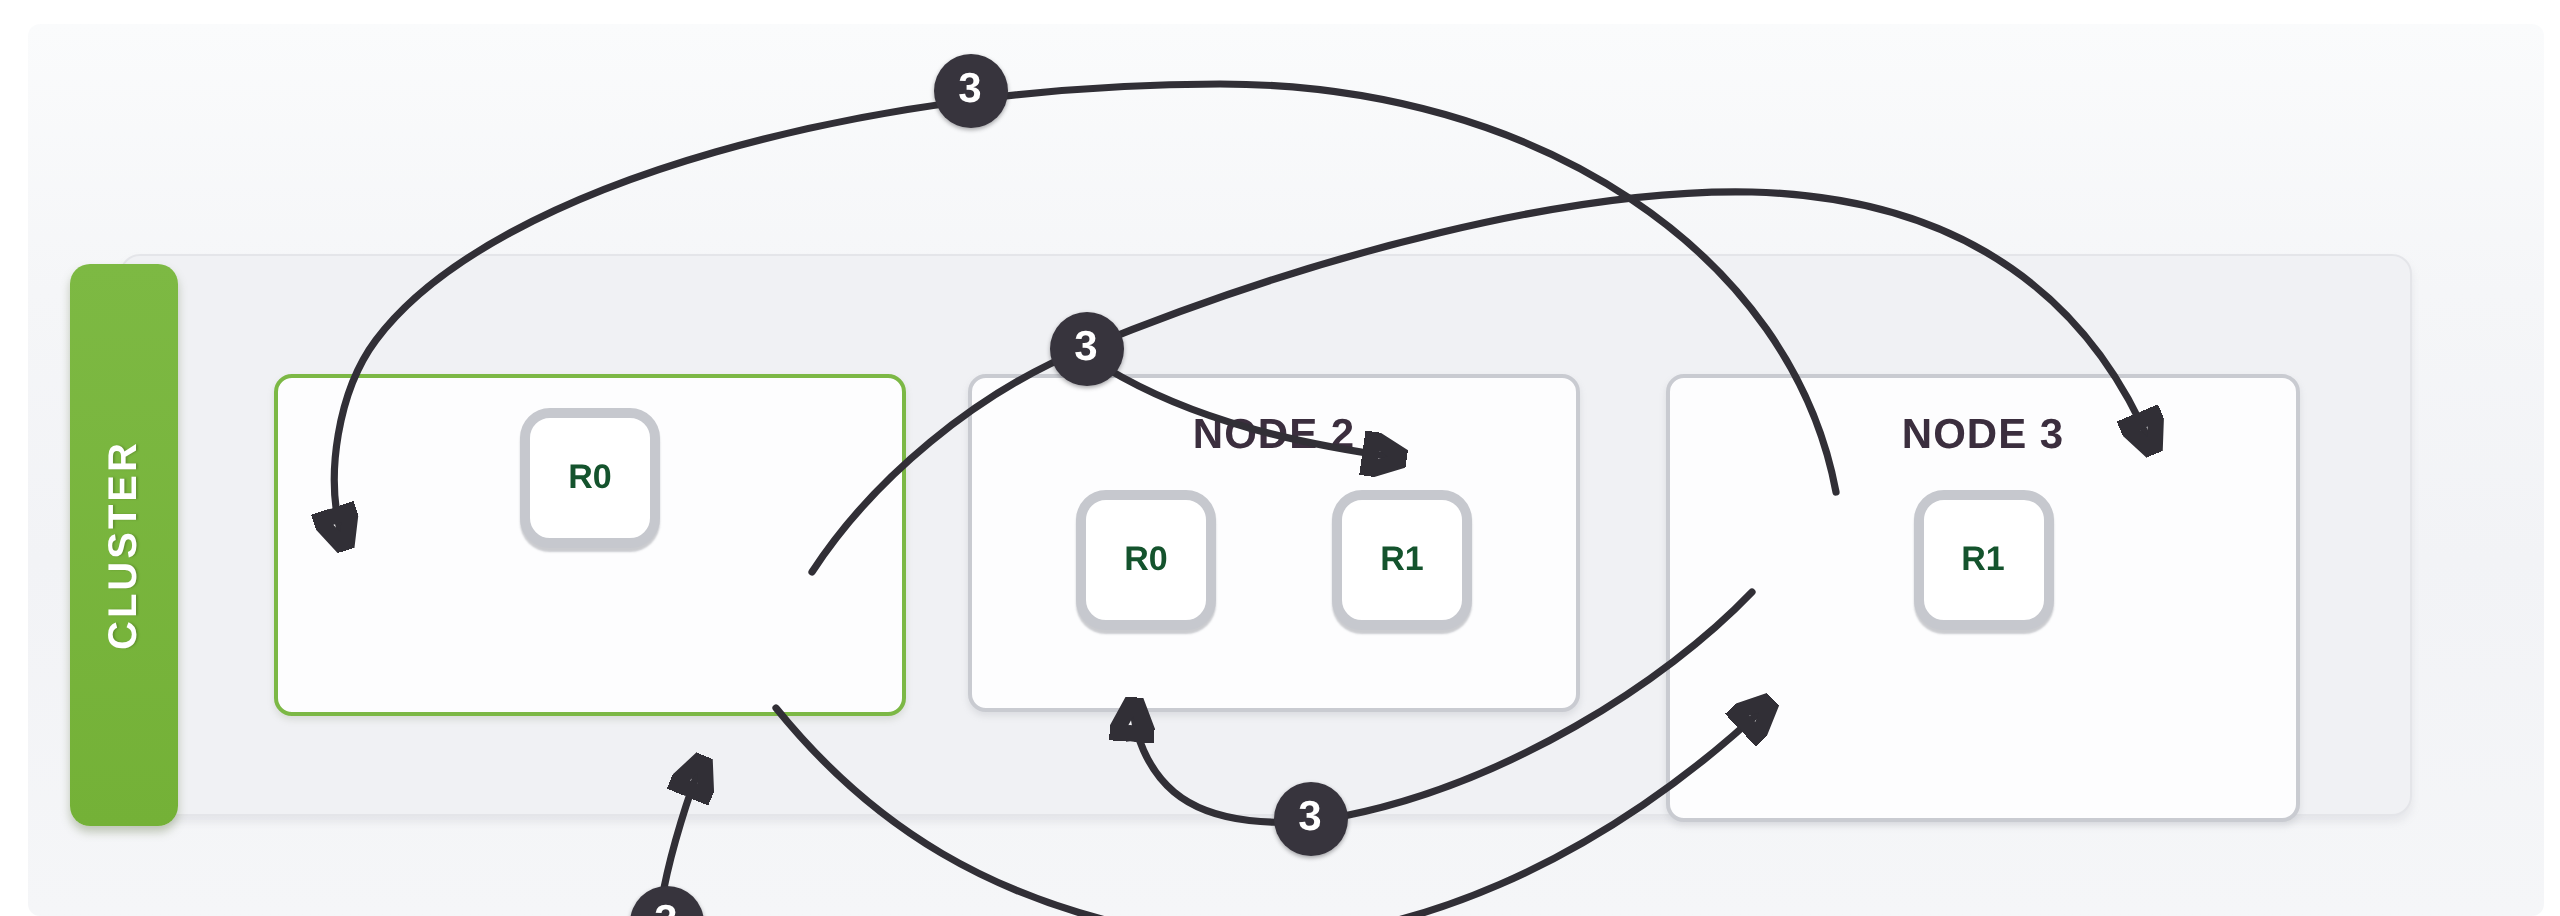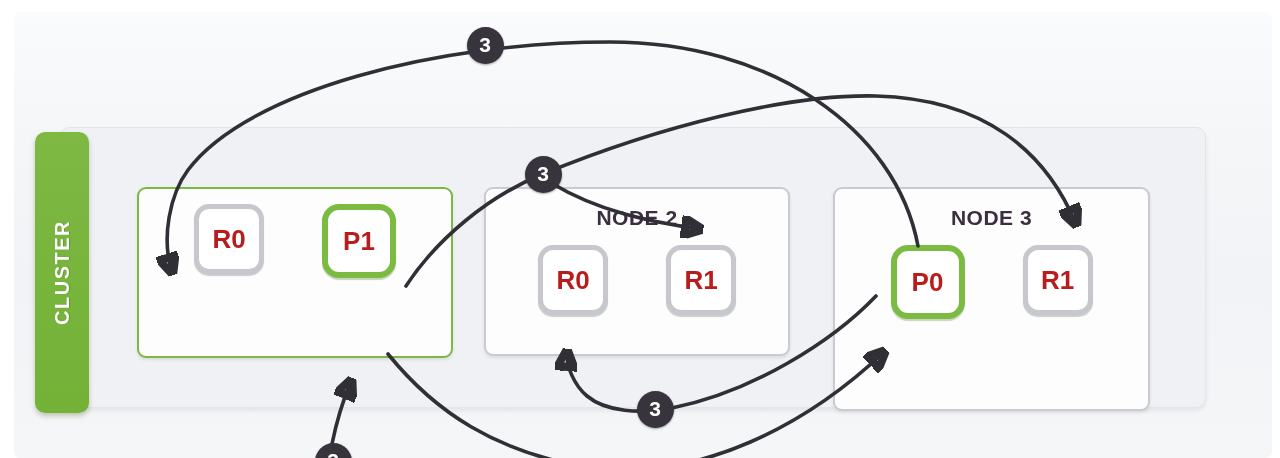--- a/index.html
+++ b/index.html
@@ -92,23 +92,23 @@
     gap: 58px;
     margin-top: 15px;
   }
   .shard {
     width: 70px; height: 70px;
     background: #ffffff;
     border-radius: 15px;
     display: flex;
     align-items: center;
     justify-content: center;
-    font-size: 26px;
-    font-weight: bold;
-    color: #b91c1c;
+    font-size: 17px;
+    font-weight: bold;
+    color: #14532d;
   }
   .shard.replica {
     border: 5px solid #c6c8ce;
     box-shadow: 0 2px 1px rgba(140,142,150,0.45);
   }
   .shard.primary {
     width: 74px; height: 74px;
     border: 6.5px solid #7cbb42;
     border-radius: 17px;
     box-shadow: 0 2px 1px rgba(120,150,90,0.4);
@@ -152,44 +152,38 @@
 
   <div class="cluster-bar">
     <span class="vlabel">CLUSTER</span>
   </div>
 
   <div class="node master-node node-1">
     <div class="shard-row">
       <div class="shard replica">
         <span>R0</span>
       </div>
-      <div class="shard primary">
-        <span>P1</span>
-      </div>
     </div>
   </div>
 
   <div class="node normal-node node-2">
     <div class="node-title">NODE 2</div>
     <div class="shard-row">
       <div class="shard replica">
         <span>R0</span>
       </div>
       <div class="shard replica">
         <span>R1</span>
       </div>
     </div>
   </div>
 
   <div class="node normal-node node-3">
     <div class="node-title">NODE 3</div>
     <div class="shard-row">
-      <div class="shard primary">
-        <span>P0</span>
-      </div>
       <div class="shard replica">
         <span>R1</span>
       </div>
     </div>
   </div>
 
   <svg class="arrows" viewBox="0 0 1280 458">
     <defs>
       <marker id="ah" viewBox="0 0 10 10" refX="8.5" refY="5" markerWidth="6.2" markerHeight="6.2" orient="auto">
         <path d="M 0 0.4 L 10 5 L 0 9.6 C 2.6 6.6 2.6 3.4 0 0.4 Z" fill="#312f36" stroke="none"></path>

